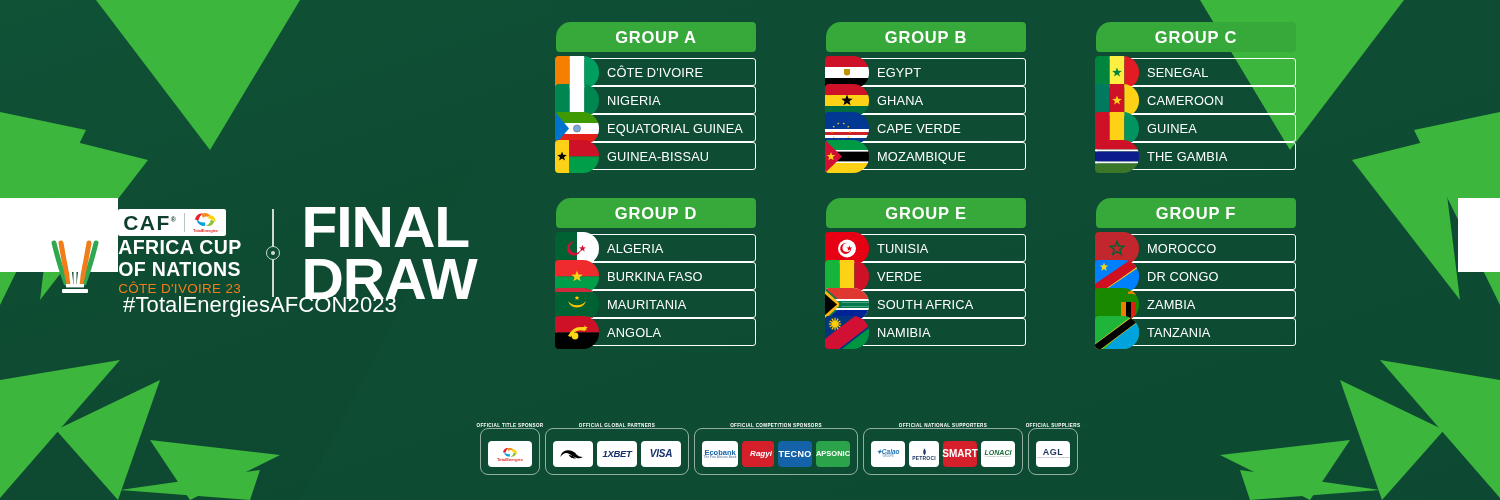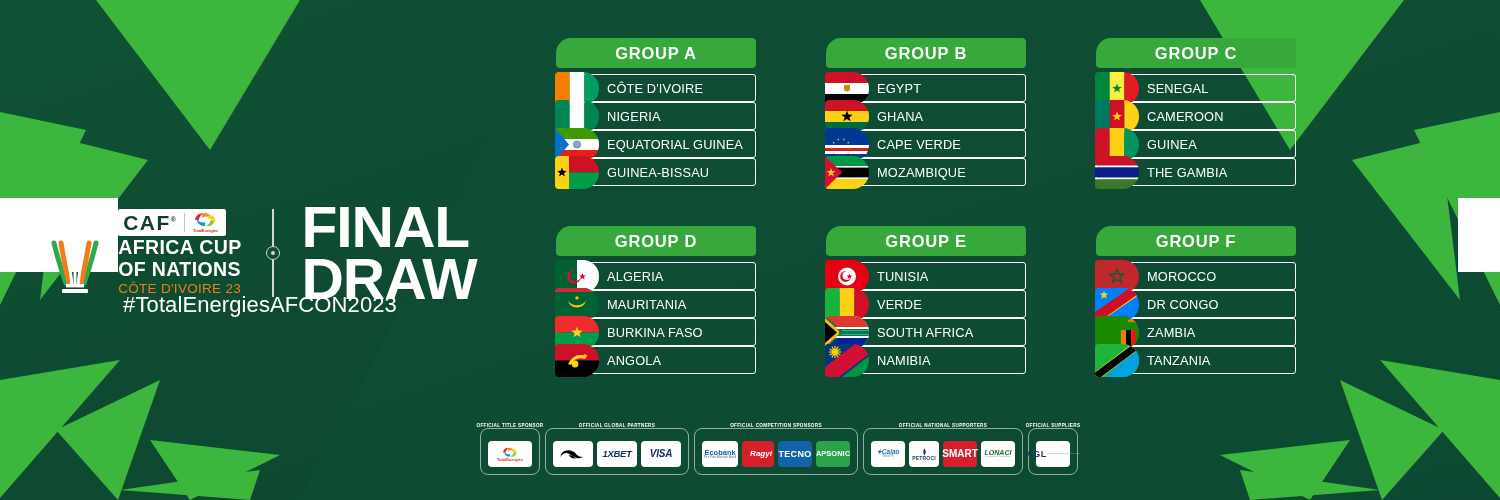--- a/index.html
+++ b/index.html
@@ -56,42 +56,42 @@
     color:#fff; font-weight:bold; font-size:57px; line-height:.92;
     letter-spacing:-1px; font-family:"Liberation Sans", sans-serif;
     transform:scaleX(1.03);
   }
   .hashtag {
     position:absolute; left:0; top:292px; width:520px; text-align:center;
     color:#fff; font-size:22px; z-index:3; letter-spacing:.1px;
   }
 
   
-  .groups { position:absolute; left:556px; top:38px; z-index:3; }
+  .groups { position:absolute; left:556px; top:22px; z-index:3; }
   .grid {
     display:grid;
     grid-template-columns:200px 200px 200px;
     column-gap:70px; row-gap:28px;
   }
   .group { width:200px; }
   .group-head {
     height:30px; border-radius:15px 15px 15px 15px;
     background:#37a93b;
     display:flex; align-items:center; justify-content:center;
     color:#fff; font-weight:bold; font-size:16.5px; letter-spacing:.8px;
     border-top-left-radius:15px; border-bottom-right-radius:4px;
     border-bottom-left-radius:4px; border-top-right-radius:4px;
     margin-bottom:6px;
   }
   .team {
     position:relative; height:28px; 
     border:1.6px solid #ffffff; border-radius:3px;
     display:flex; align-items:center;
   }
-  .team:last-child { margin-bottom:12px; }
+  .team:last-child { margin-bottom:0; }
   .flag {
     position:absolute; left:-2px; top:-3px;
     width:44px; height:33px;
     border-radius:4px 16px 16px 4px;
     overflow:hidden; border:0;
   }
   .flag svg { display:block; width:44px; height:33px; }
   .team-name {
     margin-left:50px; color:#fff; font-size:12.8px;
     letter-spacing:.15px; white-space:nowrap; font-weight:normal;
@@ -135,21 +135,21 @@
   .l-apsonic{ width:34px; font-size:7.5px; }
   .l-calao { width:34px; flex-direction:column;}
   .l-calao .n{ color:#1b73b8; font-size:6.5px; font-style:italic; font-weight:bold;}
   .l-calao .s{ color:#8aa7bf; font-size:2.6px;}
   .l-petroci{ width:30px; flex-direction:column;}
   .l-petroci .n{ color:#1b355e; font-size:5px; font-weight:bold; letter-spacing:.2px;}
   .l-smart { width:34px; font-size:10px; }
   .l-lonaci{ width:34px; flex-direction:column;}
   .l-lonaci .n{ color:#1b6b3a; font-size:7px; font-weight:bold; font-style:italic;}
   .l-lonaci .s{ color:#9aaea2; font-size:2.4px;}
-  .l-agl  { width:34px; flex-direction:row;}
+  .l-agl  { width:34px; flex-direction:column;}
   .l-agl .n{ color:#1b355e; font-size:9px; font-weight:bold; letter-spacing:.5px;}
   .l-agl .s{ color:#8a93a6; font-size:2.4px;}
 </style>
 </head>
 <body>
 
 <div id="bg">
   <svg viewBox="0 0 1500 500" xmlns="http://www.w3.org/2000/svg">
     <defs>
       <linearGradient id="bgg" x1="0" y1="0" x2="1" y2="1">
@@ -409,38 +409,38 @@
               <rect x="22" width="22" height="33" fill="#fff"></rect>
               <path d="M26 16.5 a7 7 0 1 1 -5 -6.7 a5.6 5.6 0 1 0 5 6.7z" fill="#d21034"></path>
               <path d="M27.50,12.90L28.39,15.28L30.92,15.39L28.94,16.97L29.62,19.41L27.50,18.01L25.38,19.41L26.06,16.97L24.08,15.39L26.61,15.28Z" fill="#d21034"></path>
             </svg>
           </span>
           <span class="team-name">ALGERIA</span>
         </div>
         <div class="team">
           <span class="flag">
             <svg viewBox="0 0 44 33" xmlns="http://www.w3.org/2000/svg">
+              <rect width="44" height="16.5" fill="#ef2b2d"></rect>
+              <rect y="16.5" width="44" height="16.5" fill="#009e49"></rect>
+              <path d="M22.00,10.50L23.48,14.46L27.71,14.65L24.40,17.28L25.53,21.35L22.00,19.02L18.47,21.35L19.60,17.28L16.29,14.65L20.52,14.46Z" fill="#fcd116"></path>
+            </svg>
+          </span>
+          <span class="team-name">BURKINA FASO</span>
+        </div>
+        <div class="team">
+          <span class="flag">
+            <svg viewBox="0 0 44 33" xmlns="http://www.w3.org/2000/svg">
               <rect width="44" height="33" fill="#006233"></rect>
               <rect width="44" height="4" fill="#cd2a3e"></rect>
               <rect y="29" width="44" height="4" fill="#cd2a3e"></rect>
               <path d="M13 13 a9.5 9.5 0 0 0 18 0 a11.5 11.5 0 0 1 -18 0z" fill="#ffc400"></path>
               <path d="M22.00,7.40L22.64,9.12L24.47,9.20L23.04,10.34L23.53,12.10L22.00,11.09L20.47,12.10L20.96,10.34L19.53,9.20L21.36,9.12Z" fill="#ffc400"></path>
             </svg>
           </span>
           <span class="team-name">MAURITANIA</span>
-        </div>
-        <div class="team">
-          <span class="flag">
-            <svg viewBox="0 0 44 33" xmlns="http://www.w3.org/2000/svg">
-              <rect width="44" height="16.5" fill="#ef2b2d"></rect>
-              <rect y="16.5" width="44" height="16.5" fill="#009e49"></rect>
-              <path d="M22.00,10.50L23.48,14.46L27.71,14.65L24.40,17.28L25.53,21.35L22.00,19.02L18.47,21.35L19.60,17.28L16.29,14.65L20.52,14.46Z" fill="#fcd116"></path>
-            </svg>
-          </span>
-          <span class="team-name">BURKINA FASO</span>
         </div>
         <div class="team">
           <span class="flag">
             <svg viewBox="0 0 44 33" xmlns="http://www.w3.org/2000/svg">
               <rect width="44" height="16.5" fill="#ce1126"></rect>
               <rect y="16.5" width="44" height="16.5" fill="#000"></rect>
               <g fill="#f9d616">
                 <path d="M13 20 q6 -12 18 -8 l-1 3 q-10 -3 -14 6z"></path>
                 <circle cx="20" cy="20" r="3.4"></circle>
                 <path d="M30.00,9.00L30.74,10.98L32.85,11.07L31.20,12.39L31.76,14.43L30.00,13.26L28.24,14.43L28.80,12.39L27.15,11.07L29.26,10.98Z" fill="#f9d616"></path>

